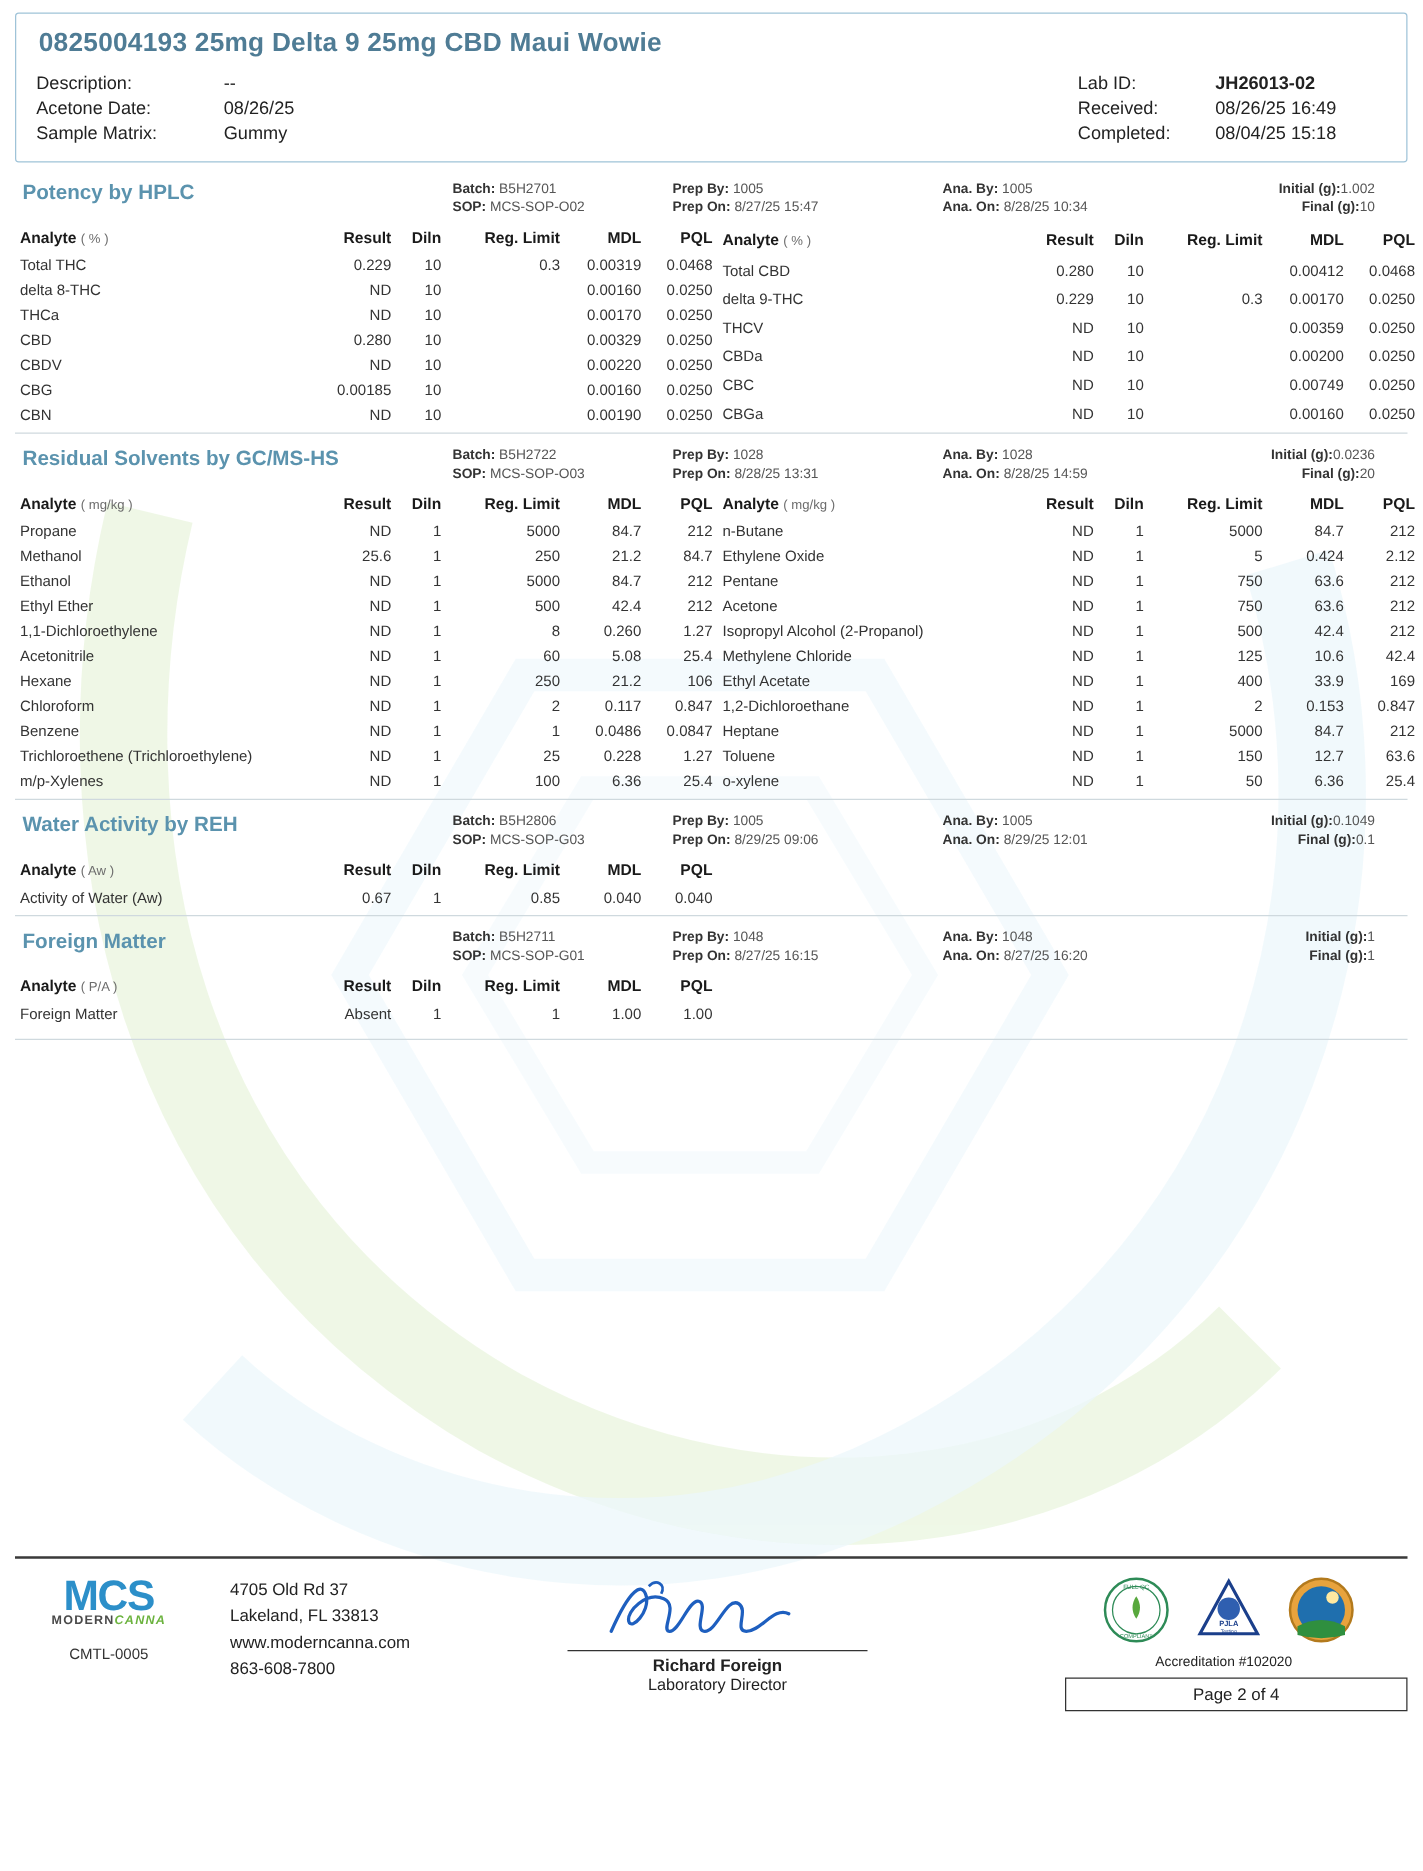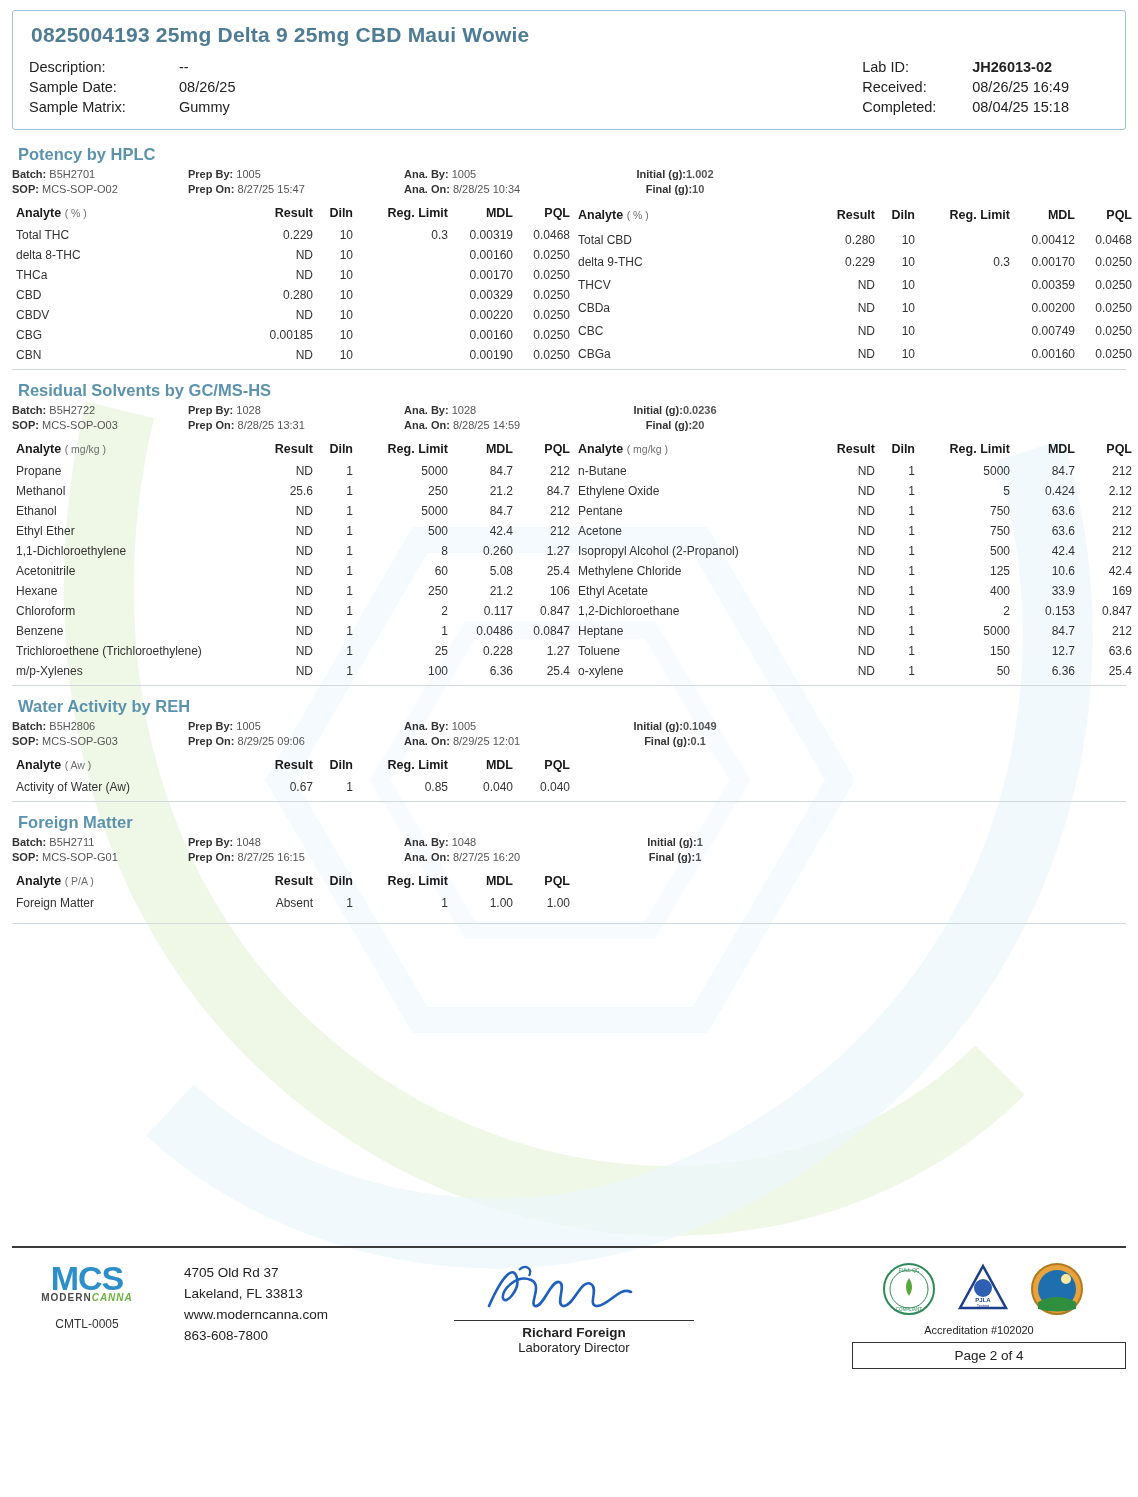--- a/index.html
+++ b/index.html
@@ -24,32 +24,32 @@
   .hdr-left table,.hdr-right table{border-collapse:collapse;}
   .hdr-left td,.hdr-right td{font-size:14.5px;padding:2px 0;vertical-align:top;color:#222;}
   .hdr-left td.lbl{width:150px;}
   .hdr-right td.lbl{width:110px;}
   .hdr-right{margin-right:40px;}
   .bold{font-weight:bold;}
 
   
   .section{border-top:1px solid #cfd9de;padding-top:7px;margin-top:4px;}
   .section:first-of-type{border-top:none;}
-  .sec-head{display:flex;align-items:flex-start;flex-direction:column;}
+  .sec-head{display:flex;align-items:flex-start;}
   .sec-title{font-size:16.5px;font-weight:bold;color:#5b93ae;width:400px;padding-left:6px;padding-top:4px;}
   .meta{display:flex;flex:1;font-size:11px;padding-top:3px;}
   .meta-col{margin-right:26px;}
   .meta-col.w1{width:150px;}
   .meta-col.w2{width:190px;}
   .meta-col.w3{width:170px;}
   .meta-col.w4{width:150px;}
   .meta-row{line-height:15px;white-space:nowrap;}
   .meta-row b{color:#333;}
   .meta-row span{color:#555;}
-  .meta-col.w4 .meta-row{display:flex;justify-content:center;font-weight:bold;}
+  .meta-col.w4 .meta-row{display:flex;justify-content:flex-end;}
 
   
   .tbl-wrap{display:flex;margin-top:6px;}
   table.an{border-collapse:collapse;width:562px;table-layout:fixed;}
   table.an th{font-size:12.5px;font-weight:bold;text-align:right;padding:3px 4px 5px 4px;color:#1a1a1a;}
   table.an th.left{text-align:left;}
   table.an td{font-size:12px;padding:3px 4px;color:#333;text-align:right;}
   table.an td.left{text-align:left;}
   .units{font-size:10.5px;color:#6d6d6d;font-weight:normal;}
   col.c-an{width:225px}col.c-res{width:80px}col.c-diln{width:40px}col.c-reg{width:95px}col.c-mdl{width:65px}col.c-pql{width:57px}
@@ -98,21 +98,21 @@
       <div class="hdr-title">0825004193 25mg Delta 9 25mg CBD Maui Wowie</div>
       <div class="hdr-cols">
         <div class="hdr-left">
           <table>
             <tbody>
                 <tr>
               <td class="lbl">Description:</td>
               <td>--</td>
             </tr>
             <tr>
-              <td class="lbl">Sample Date:</td>
+              <td class="lbl">Acetone Date:</td>
               <td>08/26/25</td>
             </tr>
             <tr>
               <td class="lbl">Sample Matrix:</td>
               <td>Gummy</td>
             </tr>
           </tbody>
             </table>
         </div>
         <div class="hdr-right">

